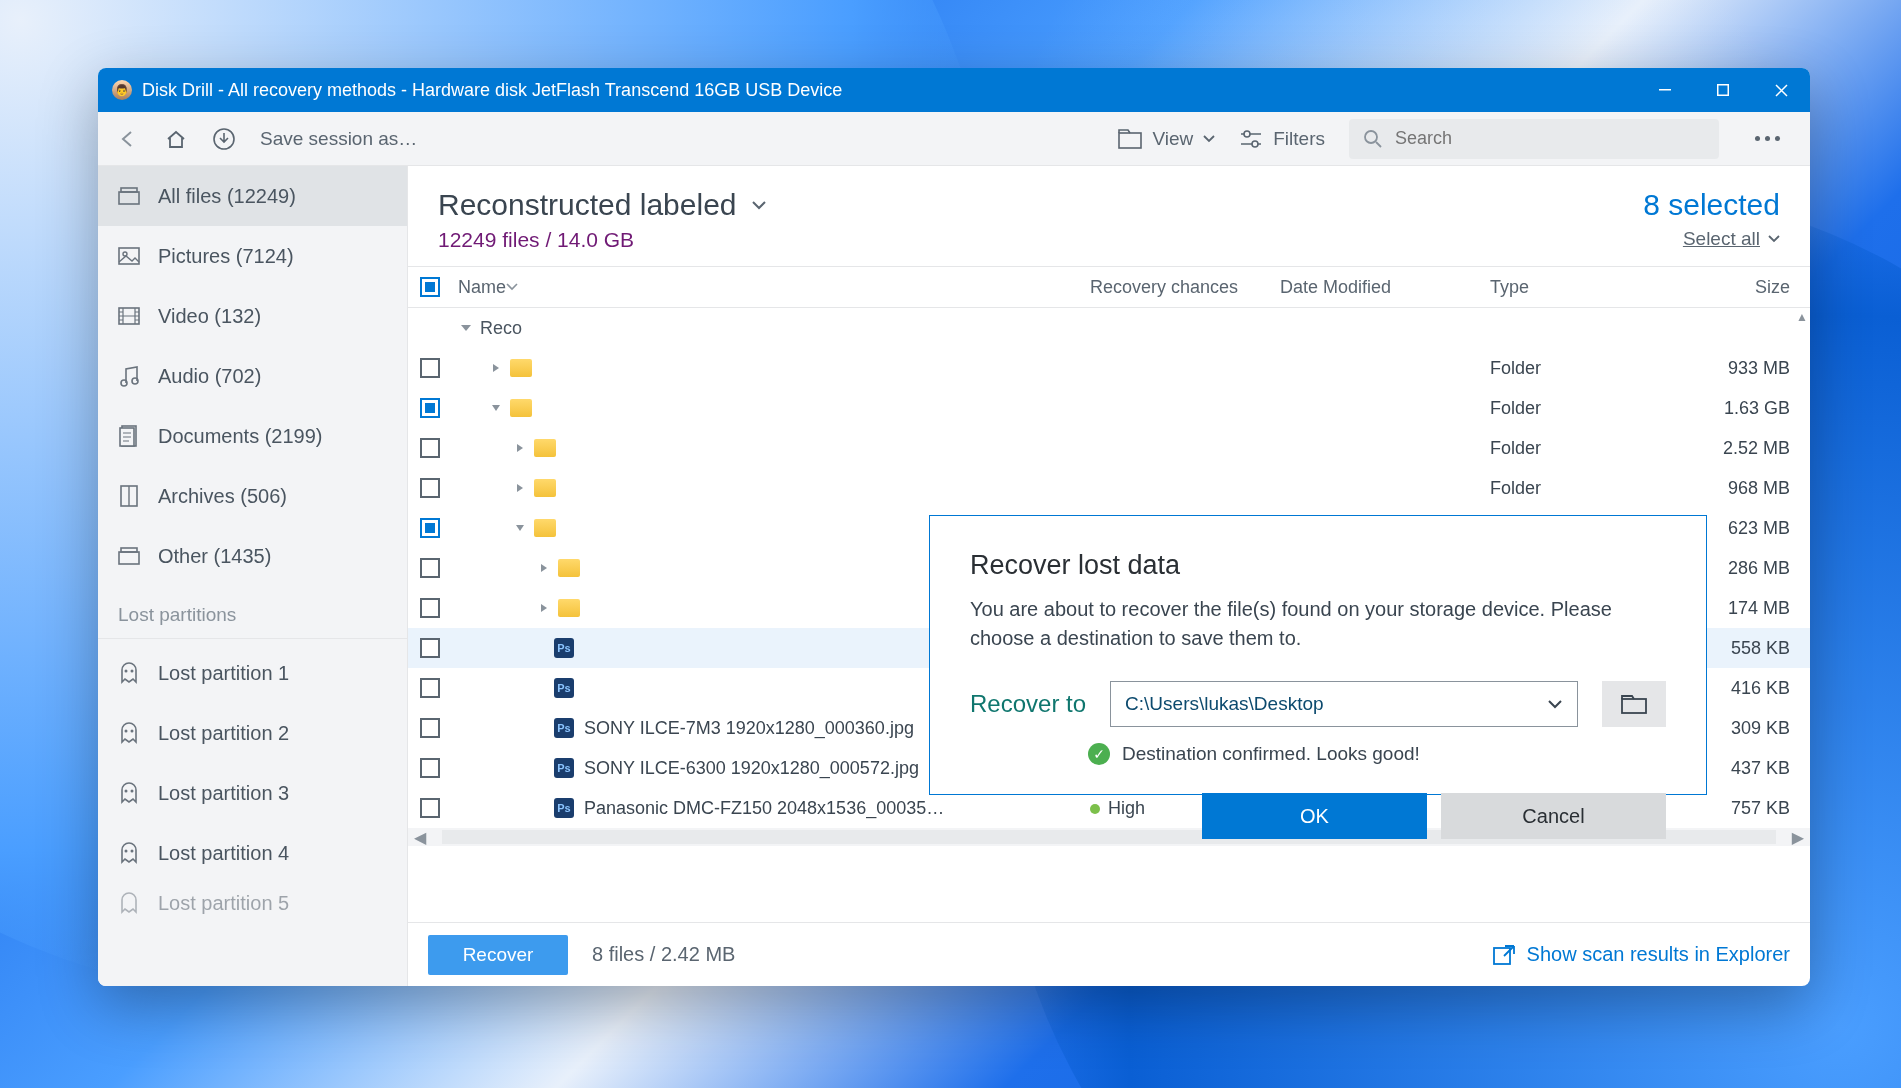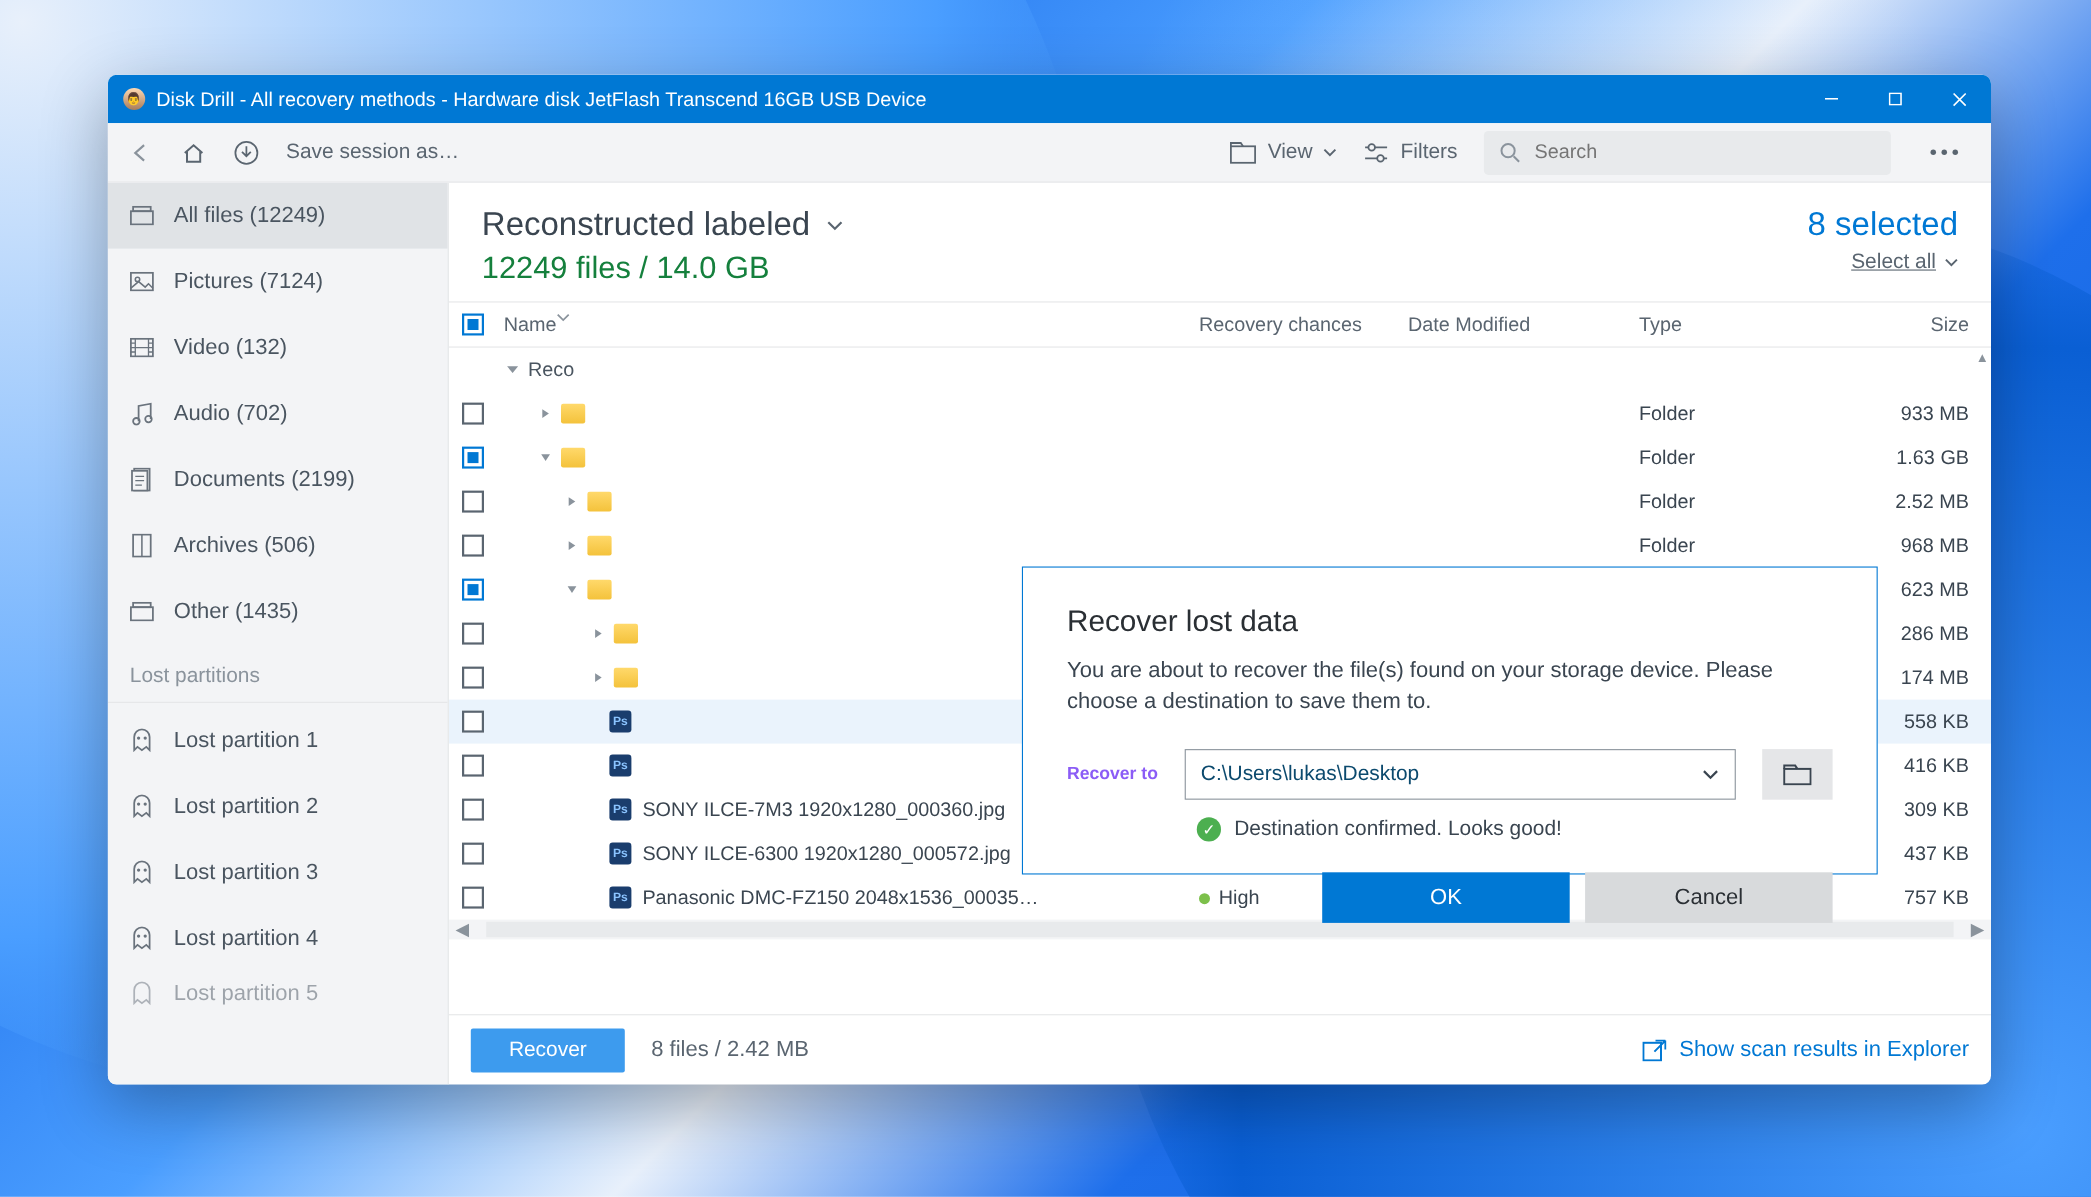--- a/index.html
+++ b/index.html
@@ -49,28 +49,28 @@
 .sidebar-item { height:60px; display:flex; align-items:center; padding:0 20px; gap:18px; font-size:20px; color:#4a5560; cursor:pointer;}
 .sidebar-item.active { background:#e0e3e6;}
 .sidebar-item .si-icon { width:22px; height:22px; display:flex;align-items:center;justify-content:center; color:#6a737d;}
 .sidebar-heading { padding: 18px 20px 8px; font-size:19px; color:#8a939c;}
 .sidebar-divider { height:1px; background:#e5e6e8; margin:4px 0;}
 
 .main { flex:1; display:flex; flex-direction:column; position:relative;}
 .main-header { padding: 22px 30px 14px; display:flex; align-items:flex-start;}
 .main-header .left { flex:1;}
 .main-header .title-row { display:flex; align-items:center; gap:14px; font-size:30px; color:#3a4550;}
-.main-header .subtitle { font-size:28px; color:#15803d; margin-top:6px;}
+.main-header .subtitle { font-size:21px; color:#701a75; margin-top:6px;}
 .main-header .right { text-align:right;}
 .main-header .selected { font-size:30px; color:#0078d4; }
 .main-header .select-all { font-size:19px; color:#5a6570; margin-top:6px; display:flex; align-items:center; justify-content:flex-end; gap:8px;text-decoration:underline;}
 
 .table-header { height:42px; border-top:1px solid #e5e6e8; border-bottom:1px solid #e5e6e8; display:flex; align-items:center; font-size:18px; color:#5a6570;}
 .col-check { width:44px; display:flex; align-items:center; justify-content:center;}
-.col-name { flex:1; padding-left:6px; display:flex; }
+.col-name { flex:1; padding-left:6px; display:flex; align-items:center; }
 .col-chances { width:190px;}
 .col-date { width:210px;}
 .col-type { width:170px;}
 .col-size { width:150px; text-align:right; padding-right:20px;}
 
 .rows { flex:1; overflow:auto; position:relative;}
 .row { height:40px; display:flex; align-items:center; font-size:18px; color:#3a4550;}
 .row.selected-row { background:#eaf3fc;}
 .row.group { font-size:18px; color:#4a5560;}
 .row .chev { width:28px; display:flex; align-items:center; justify-content:center; color:#8a939c;}
@@ -90,21 +90,21 @@
 
 .modal {
   position:absolute; left:521px; top:349px; width:778px; height:280px;
   background:#fff; border:1px solid #0078d4; z-index:50;
   padding: 34px 40px 28px;
   display:flex; flex-direction:column;
 }
 .modal h2 { font-size:27px; font-weight:400; color:#2a2f34; margin-bottom:14px;}
 .modal p { font-size:20px; color:#3a4550; line-height:1.45; margin-bottom:28px;}
 .modal .dest-row { display:flex; align-items:center; gap:24px; margin-bottom:16px;}
-.modal .dest-label{font-size:16px; color:#8b5cf6;font-weight:bold;}
+.modal .dest-label{font-size:24px; color:#0f766e;}
 .modal .dest-select { flex:1; height:46px; border:1px solid #8a939c; display:flex; align-items:center; padding:0 14px; font-size:19px; color:#0c4a6e; justify-content:space-between;}
 .modal .browse-btn { width:64px; height:46px; background:#e5e6e8; display:flex; align-items:center; justify-content:center;}
 .modal .confirm-row { display:flex; align-items:center; gap:12px; padding-left:118px; font-size:19px; color:#3a4550; margin-bottom:28px;}
 .check-circle{width:22px;height:22px;border-radius:50%;background:#4caf50;color:#fff;display:flex;align-items:center;justify-content:center;font-size:14px;}
 .modal .btn-row { display:flex; gap:14px; justify-content:flex-end;}
 .modal .btn { width:225px; height:46px; font-size:20px; border:none; cursor:pointer;}
 .modal .btn-primary { background:#0078d4; color:#fff;}
 .modal .btn-secondary { background:#d8dadc; color:#2a2f34;}
 
 svg { display:block; }

